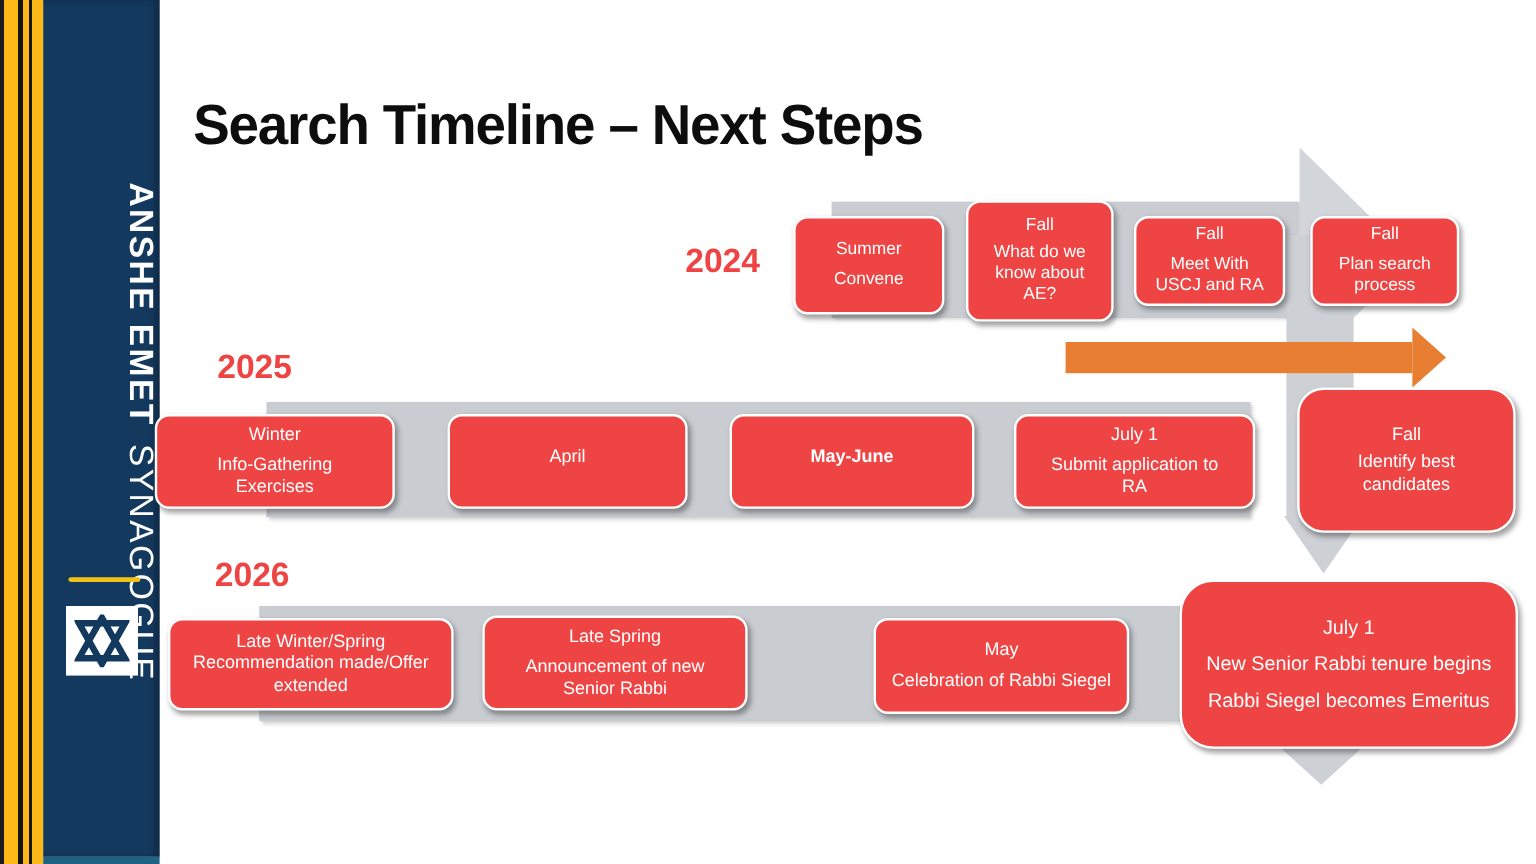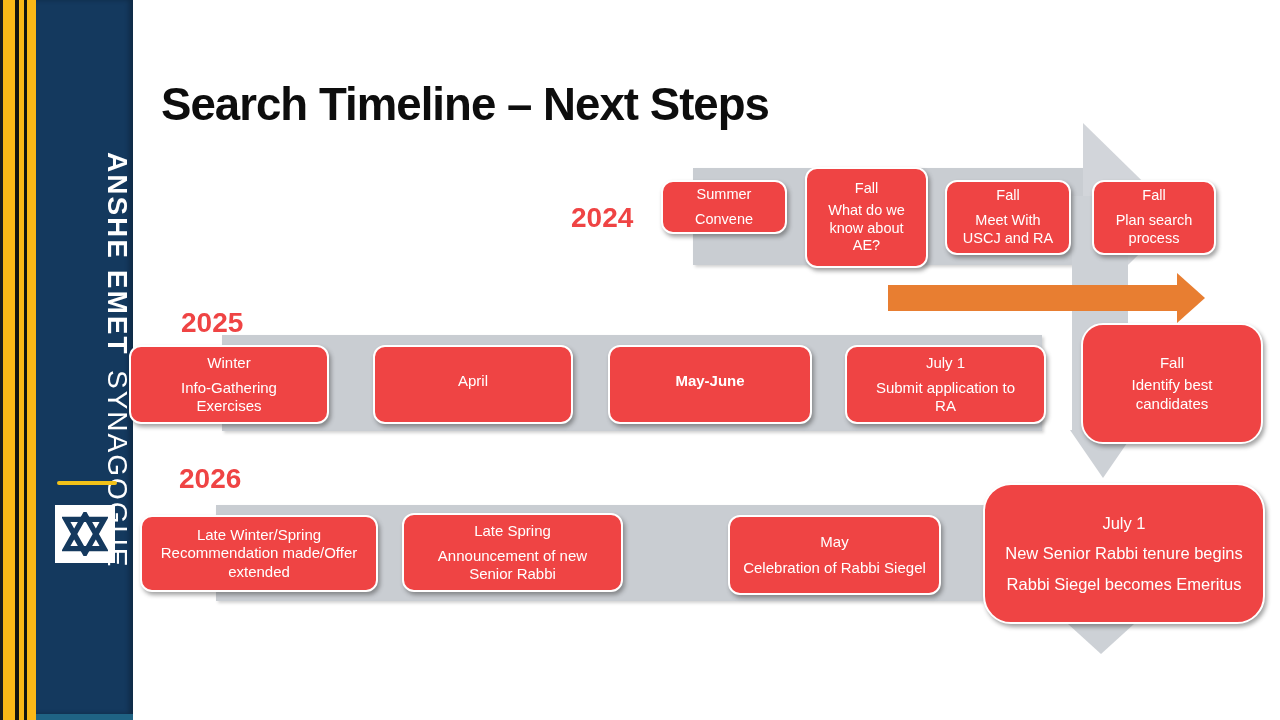--- a/index.html
+++ b/index.html
@@ -20,21 +20,21 @@
   .vtext .org2{font-weight:400;margin-top:14px;}
   .gold-divider{position:absolute;left:57px;top:481px;width:60px;height:4px;background:#F2C118;border-radius:2px;}
   .starbox{position:absolute;left:55px;top:505px;width:60px;height:58px;background:#fff;
            display:flex;align-items:center;justify-content:center;}
 
   
   .title{position:absolute;left:161px;top:76px;color:#0d0d0d;font-weight:700;font-size:47px;
          letter-spacing:-1px;transform:scaleX(.97);transform-origin:left;white-space:nowrap;}
   .year{position:absolute;color:#ef4444;font-weight:700;font-size:28px;z-index:4;}
   .y2024{left:571px;top:202px;}
-  .y2025{left:181px;top:307px;}
+  .y2025{left:181px;top:290px;}
   .y2026{left:179px;top:463px;}
 
   
   .band{position:absolute;background:#C9CDD2;z-index:1;box-shadow:2px 2px 3px rgba(0,0,0,.18);}
   .band24{left:693px;top:168px;width:390px;height:97px;}
   .band25{left:222px;top:335px;width:820px;height:96px;}
   .band26{left:216px;top:505px;width:844px;height:96px;}
 
   .arrowhead-right-big{position:absolute;left:1083px;top:123px;width:0;height:0;z-index:1;
       border-top:93px solid transparent;border-bottom:93px solid transparent;border-left:95px solid #D2D5DA;}
@@ -50,21 +50,21 @@
 
   
   .box{position:absolute;z-index:3;background:#ef4444;border:2px solid #ffffff;border-radius:12px;
        box-shadow:2px 3px 4px rgba(50,50,50,.45);color:#fff;display:flex;flex-direction:column;
        align-items:center;justify-content:center;text-align:center;font-size:15px;line-height:1.22;
        box-sizing:border-box;padding:4px 14px;}
   .box .date{margin-bottom:7px;}
   .box .desc2{margin-top:8px;}
   .box .desc2:empty{display:none;}
 
-  .b24-1{left:661px;top:180px;width:126px;height:54px;font-size:14.5px;}
+  .b24-1{left:661px;top:180px;width:126px;height:82px;font-size:14.5px;}
   .b24-2{left:805px;top:167px;width:123px;height:101px;font-size:14.5px;}
   .b24-2 .date{margin-bottom:4px;}
   .b24-3{left:945px;top:180px;width:126px;height:75px;font-size:14.5px;}
   .b24-4{left:1092px;top:180px;width:124px;height:75px;font-size:14.5px;}
 
   .b25-1{left:129px;top:345px;width:200px;height:79px;padding:4px 20px;text-align:center;}
   .b25-2{left:373px;top:345px;width:200px;height:79px;padding:20px 20px;}
   .b25-3{left:608px;top:345px;width:204px;height:79px;padding:16px 18px;font-weight:700;}
   .b25-4{left:845px;top:345px;width:201px;height:79px;padding:4px 18px;}
   .b25-5{left:1081px;top:323px;width:182px;height:121px;border-radius:22px;padding:4px 12px;}

